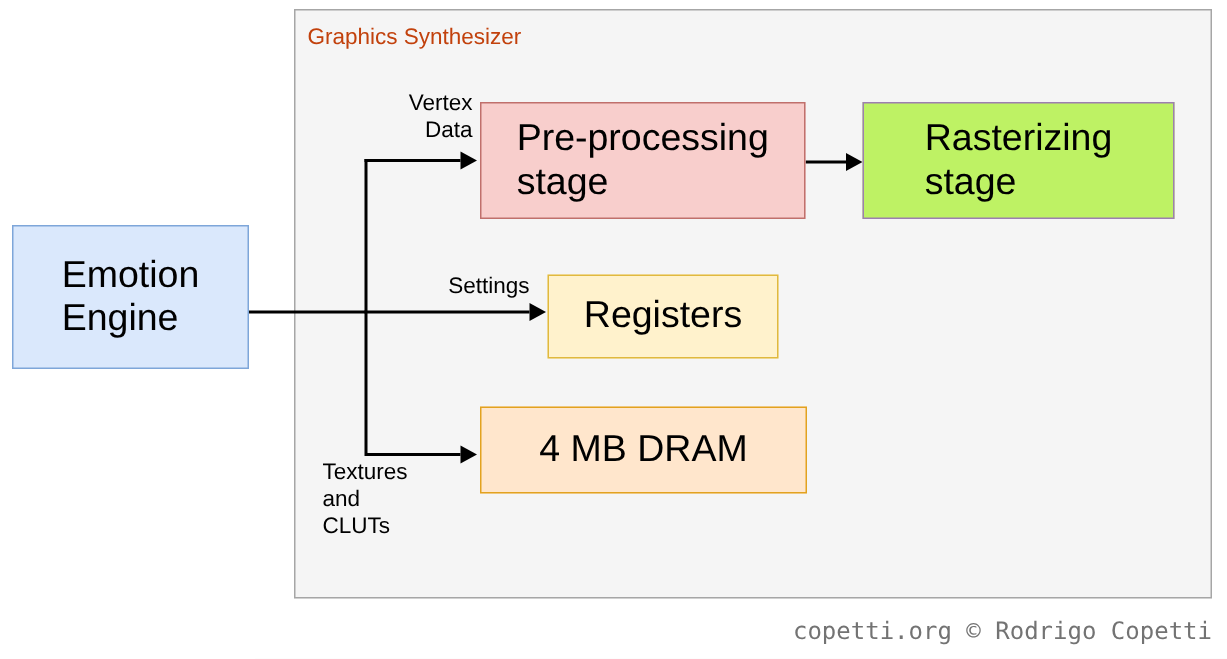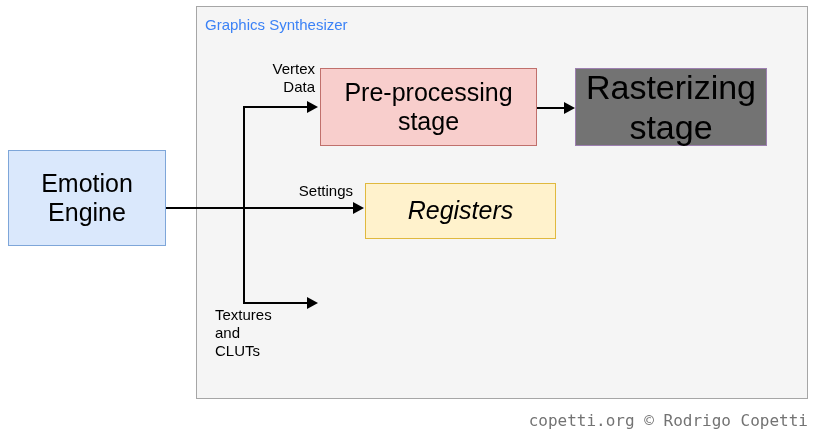--- a/index.html
+++ b/index.html
@@ -34,65 +34,64 @@
     background: #f5f5f5;
     border: 1px solid #a6a6a6;
     box-sizing: border-box;
   }
   .group-title {
     position: absolute;
     left: 205px;
     top: 16px;
     font-size: 15px;
     line-height: 18px;
-    color: #3b82f6;
+    color: #c2410c;
     white-space: nowrap;
   }
 
   
   .node {
     position: absolute;
     box-sizing: border-box;
     border: 1px solid;
     display: flex;
     align-items: center;
     justify-content: center;
-    text-align: center;
+    text-align: left;
     color: #000000;
     line-height: 1.18;
   }
 
   .node-emotion {
     left: 8px; top: 150px;
     width: 158px; height: 96px;
     background: #dae8fc;
     border-color: #7ea6d9;
     font-size: 25px;
   }
   .node-preproc {
     left: 320px; top: 68px;
     width: 217px; height: 78px;
     background: #f8cecc;
     border-color: #c0706c;
     font-size: 25px;
   }
   .node-raster {
     left: 575px; top: 68px;
-    width: 192px; height: 78px;
-    background: #737373;
+    width: 208px; height: 78px;
+    background: #bef264;
     border-color: #9d7fb0;
-    font-size: 34px;
+    font-size: 25px;
   }
   .node-registers {
     left: 365px; top: 183px;
-    width: 191px; height: 56px;
+    width: 154px; height: 56px;
     background: #fff2cc;
     border-color: #e0b93e;
     font-size: 25px;
-    font-style: italic;
   }
   .node-dram {
     left: 320px; top: 271px;
     width: 218px; height: 58px;
     background: #ffe6cc;
     border-color: #e2a21f;
     font-size: 25px;
   }
 
   
@@ -190,16 +189,17 @@
   <div class="edge-label lbl-textures">Textures<br>and<br>CLUTs</div>
 
   <div class="node node-emotion">Emotion<br>Engine</div>
 
   <div class="node node-preproc">Pre-processing<br>stage</div>
 
   <div class="node node-raster">Rasterizing<br>stage</div>
 
   <div class="node node-registers">Registers</div>
 
+  <div class="node node-dram">4 MB DRAM</div>
 
   <div class="footer">copetti.org © Rodrigo Copetti</div>
 
 </div>
 
 </body></html>

